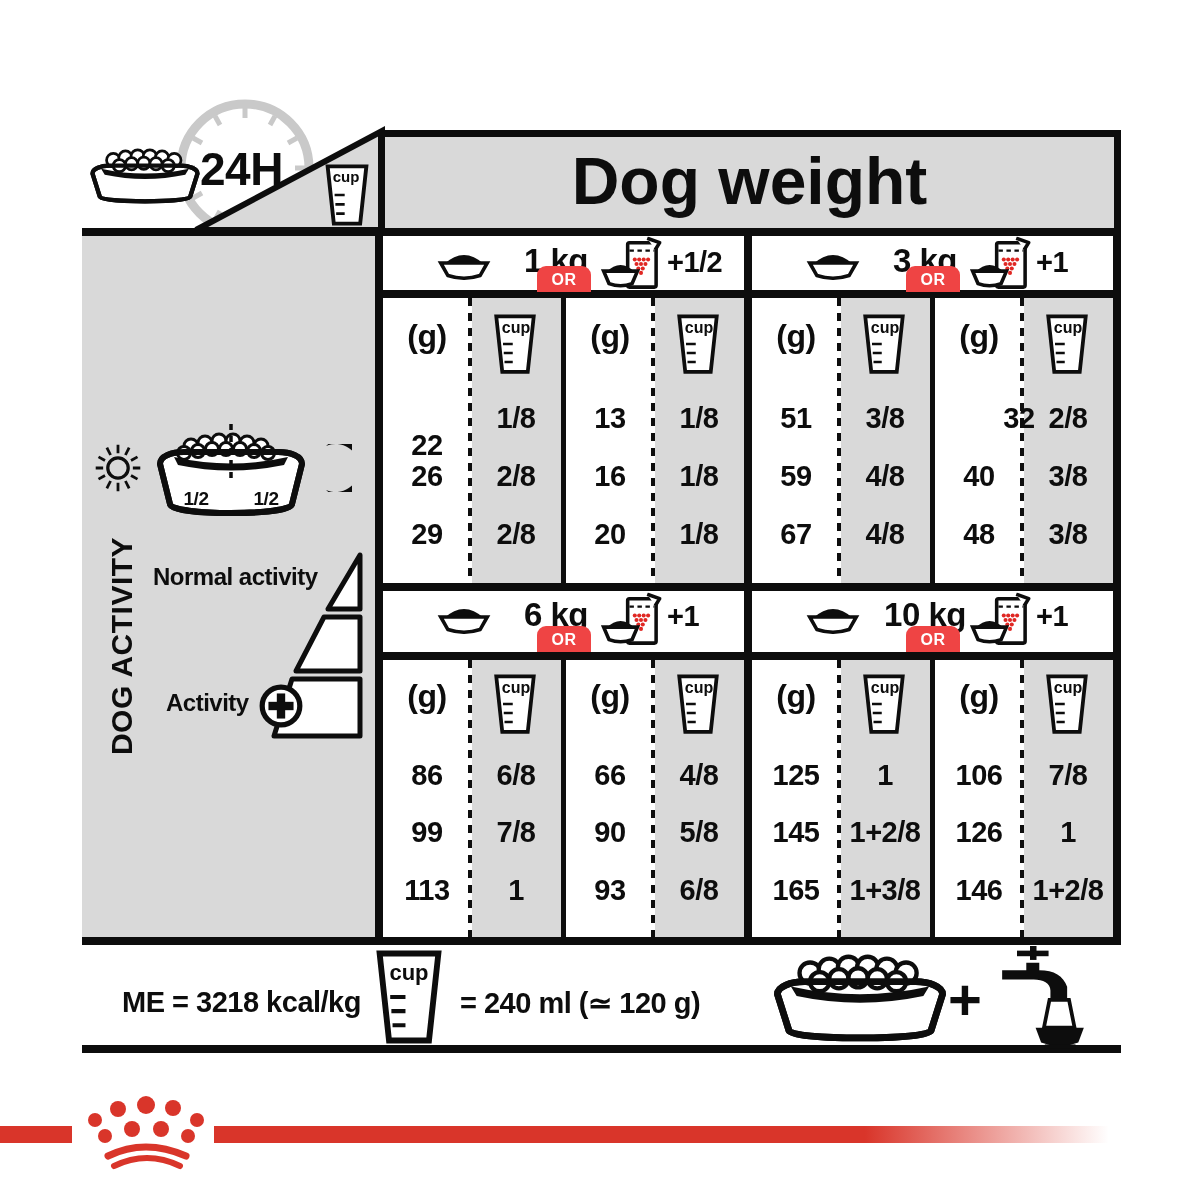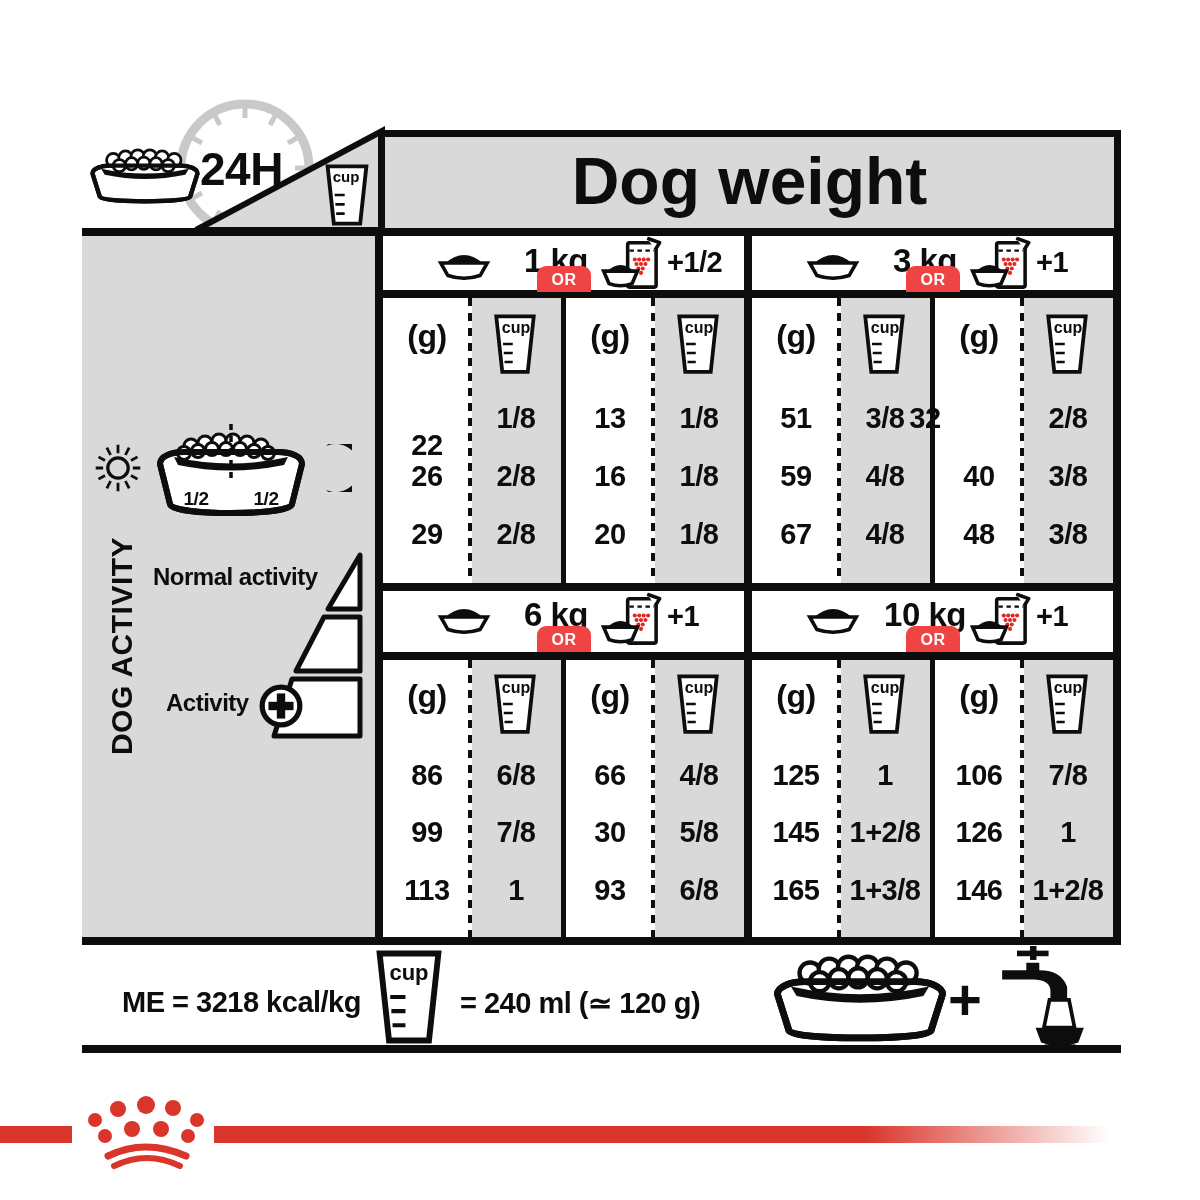--- a/index.html
+++ b/index.html
@@ -335,35 +335,35 @@
   <div class="t val" style="left:654px;top:400px;">1/8</div>
   <div class="t val" style="left:654px;top:458px;">1/8</div>
   <div class="t val" style="left:654px;top:516px;">1/8</div>
 
   <div class="t val" style="left:751px;top:400px;">51</div>
   <div class="t val" style="left:751px;top:458px;text-align:center;">59</div>
   <div class="t val" style="left:751px;top:516px;">67</div>
   <div class="t val" style="left:840px;top:400px;">3/8</div>
   <div class="t val" style="left:840px;top:458px;">4/8</div>
   <div class="t val" style="left:840px;top:516px;">4/8</div>
-  <div class="t val" style="left:880px;top:400px;">32</div>
+  <div class="t val" style="left:974px;top:400px;">32</div>
   <div class="t val" style="left:934px;top:458px;">40</div>
   <div class="t val" style="left:934px;top:516px;">48</div>
   <div class="t val" style="left:1023px;top:400px;">2/8</div>
   <div class="t val" style="left:1023px;top:458px;">3/8</div>
   <div class="t val" style="left:1023px;top:516px;">3/8</div>
 
   <div class="t val" style="left:382px;top:757px;">86</div>
   <div class="t val" style="left:382px;top:814px;">99</div>
   <div class="t val" style="left:382px;top:872px;">113</div>
   <div class="t val" style="left:471px;top:757px;">6/8</div>
   <div class="t val" style="left:471px;top:814px;">7/8</div>
   <div class="t val" style="left:471px;top:872px;">1</div>
   <div class="t val" style="left:565px;top:757px;">66</div>
-  <div class="t val" style="left:565px;top:814px;">30</div>
+  <div class="t val" style="left:565px;top:814px;">90</div>
   <div class="t val" style="left:565px;top:872px;">93</div>
   <div class="t val" style="left:654px;top:757px;">4/8</div>
   <div class="t val" style="left:654px;top:814px;">5/8</div>
   <div class="t val" style="left:654px;top:872px;">6/8</div>
 
   <div class="t val" style="left:751px;top:757px;">125</div>
   <div class="t val" style="left:751px;top:814px;">145</div>
   <div class="t val" style="left:751px;top:872px;">165</div>
   <div class="t val" style="left:840px;top:757px;">1</div>
   <div class="t val" style="left:840px;top:814px;">1+2/8</div>

